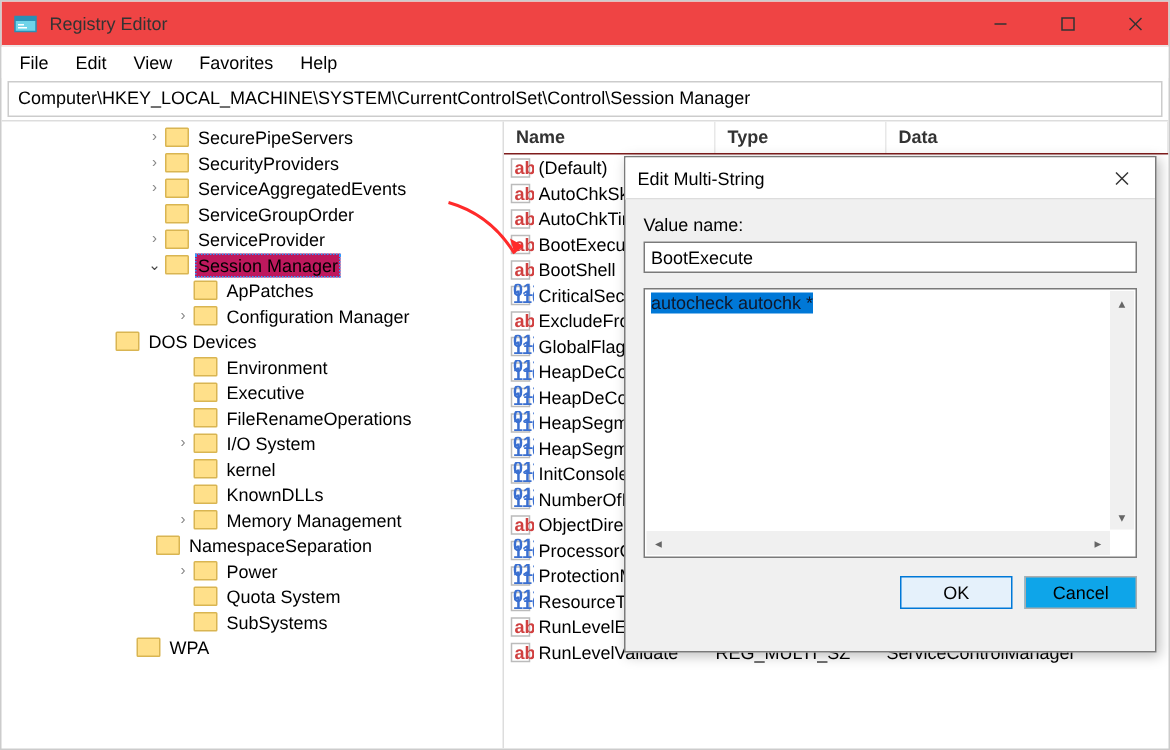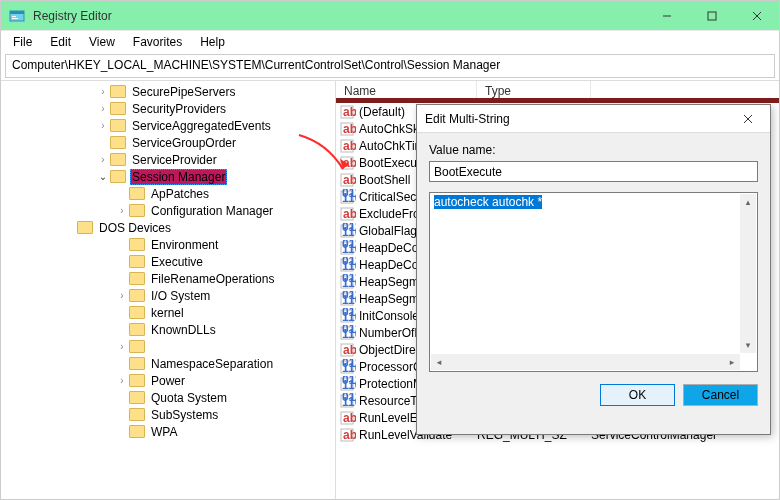--- a/index.html
+++ b/index.html
@@ -1,18 +1,18 @@
 <!DOCTYPE html>
 <html><head>
 <meta charset="utf-8">
 <style>
 * { margin: 0; padding: 0; box-sizing: border-box; font-family: "Segoe UI", Tahoma, sans-serif; font-size: 12px; }
 body { background: #fff; width: 780px; height: 500px; overflow: hidden; position: relative; border: 1px solid #ccc; }
 
-.titlebar { height: 30px; display: flex; align-items: center; background: #86efac; border-bottom: 1px solid #e8e8e8; }
+.titlebar { height: 30px; display: flex; align-items: center; background: #ef4444; border-bottom: 1px solid #e8e8e8; }
 .titlebar .app-icon { width: 16px; height: 16px; margin: 0 8px; }
 .titlebar .title { flex: 1; color: #333; font-size: 12px; }
 .titlebar .win-controls { display: flex; }
 .titlebar .win-btn { width: 45px; height: 29px; display: flex; align-items: center; justify-content: center; color: #555; }
 
 .menubar { height: 21px; display: flex; align-items: center; padding: 0 4px; gap: 2px; background: #fff; }
 .menubar .menu-item { padding: 2px 8px; }
 
 .addressbar { height: 24px; border: 1px solid #ccc; margin: 2px 4px; padding: 3px 6px; font-size: 12px; background: #fff; }
 
@@ -20,42 +20,42 @@
 
 .tree-pane { width: 335px; border-right: 1px solid #ddd; overflow: hidden; padding-top: 2px; position: relative; }
 .tree-row { display: flex; align-items: center; height: 17px; white-space: nowrap; }
 .tree-chevron { width: 14px; text-align: center; color: #888; font-size: 10px; }
 .tree-chevron.open { color: #444; }
 .tree-folder { width: 16px; height: 13px; background: #ffe08a; border: 1px solid #d9b552; border-radius: 1px; margin-right: 4px; flex-shrink: 0; }
 .tree-label { padding: 0 2px; }
 .tree-label.selected { background: #be185d; border: 1px dotted #3399ff; padding: 0 1px; }
 
 .list-pane { flex: 1; display: flex; flex-direction: column; overflow: hidden; }
-.list-header { display: flex; height: 22px; border-bottom: 5px solid #7f1d1d; }
+.list-header { display: flex; height: 22px; border-bottom: 1px solid #7f1d1d; font-weight: bold; }
 .list-header .col { padding: 3px 8px; border-right: 1px solid #e8e8e8; color: #333; }
 .col-name { width: 141px; }
 .col-type { width: 114px; }
 .col-data { flex: 1; }
 .list-body { flex: 1; overflow: hidden; }
 .list-row { display: flex; align-items: center; height: 17px; padding-left: 4px; }
 .list-icon { width: 16px; height: 16px; margin-right: 3px; flex-shrink: 0; display: flex; align-items: center; justify-content: center; }
 .list-name { width: 118px; white-space: nowrap; overflow: hidden; text-overflow: ellipsis; }
 .list-type { width: 114px; white-space: nowrap; overflow: hidden; }
 .list-data { flex: 1; white-space: nowrap; overflow: hidden; }
 
 .dialog { position: absolute; left: 415px; top: 103px; width: 355px; height: 331px; background: #f0f0f0; border: 1px solid #7a7a7a; box-shadow: 2px 2px 8px rgba(0,0,0,0.25); }
 .dialog-title { height: 28px; display: flex; align-items: center; padding: 0 8px; background: #fff; border-bottom: 1px solid #ddd; }
 .dialog-title .t { flex: 1; font-size: 12px; }
 .dialog-title .close { width: 28px; height: 20px; display: flex; align-items: center; justify-content: center; }
 .dialog-body { padding: 10px 12px; }
 .dialog-label { font-size: 12px; margin-bottom: 4px; }
 .dialog-input { width: 100%; height: 21px; border: 1px solid #7a7a7a; background: #fff; padding: 2px 4px; font-size: 12px; margin-bottom: 10px; }
 .dialog-textarea-wrap { width: 100%; height: 180px; border: 1px solid #7a7a7a; background: #fff; padding: 2px; position: relative; }
 .dialog-textarea-content { font-size: 12px; line-height: 15px; padding: 0 2px; }
-.sel { background: #0078d7; color: #ffffff; }
+.sel { background: #0078d7; color: #0f172a; }
 .dialog-buttons { display: flex; justify-content: flex-end; gap: 8px; margin-top: 12px; }
 .dialog-btn { width: 75px; height: 22px; border: 1px solid #adadad; background: #0ea5e9; font-size: 12px; display: flex; align-items: center; justify-content: center; }
 .dialog-btn.default { border: 1px solid #0078d7; background: #e5f1fb; }
 
 .arrow-annotation { position: absolute; left: 296px; top: 132px; pointer-events: none; }
 
 .sb-v { position: absolute; right: 1px; top: 1px; bottom: 18px; width: 16px; background: #f0f0f0; display:flex; flex-direction:column; }
 .sb-h { position: absolute; left: 1px; right: 17px; bottom: 1px; height: 16px; background: #f0f0f0; display:flex; }
 .sb-btn { width:16px; height:16px; display:flex; align-items:center; justify-content:center; color:#666; font-size:9px; }
 .sb-track { flex:1; }
@@ -176,51 +176,53 @@
         <span class="tree-label">kernel</span>
       </div>
       <div class="tree-row" style="padding-left: 114px;">
         <span class="tree-chevron"></span>
         <span class="tree-folder"></span>
         <span class="tree-label">KnownDLLs</span>
       </div>
       <div class="tree-row" style="padding-left: 114px;">
         <span class="tree-chevron">›</span>
         <span class="tree-folder"></span>
-      </div>
-      <div class="tree-row" style="padding-left: 114px; text-align: center;">
+        <span class="tree-label">Memory Management</span>
+      </div>
+      <div class="tree-row" style="padding-left: 89px; text-align: center;">
         <span class="tree-chevron"></span>
         <span class="tree-folder"></span>
         <span class="tree-label">NamespaceSeparation</span>
       </div>
       <div class="tree-row" style="padding-left: 114px;">
         <span class="tree-chevron">›</span>
         <span class="tree-folder"></span>
         <span class="tree-label">Power</span>
       </div>
       <div class="tree-row" style="padding-left: 114px;">
         <span class="tree-chevron"></span>
         <span class="tree-folder"></span>
         <span class="tree-label">Quota System</span>
       </div>
       <div class="tree-row" style="padding-left: 114px;">
         <span class="tree-chevron"></span>
         <span class="tree-folder"></span>
         <span class="tree-label">SubSystems</span>
       </div>
-      <div class="tree-row" style="padding-left: 114px;">
+      <div class="tree-row" style="padding-left: 76px;">
         <span class="tree-chevron"></span>
         <span class="tree-folder"></span>
         <span class="tree-label">WPA</span>
       </div>
     </div>
   <div class="list-pane">
     <div class="list-header">
       <div class="col col-name">Name</div>
       <div class="col col-type">Type</div>
+      <div class="col col-data">Data</div>
     </div>
     <div class="list-body" id="list-body">
         <div class="list-row">
           <span class="list-icon">
             <svg width="16" height="16">
               <rect x="1" y="2" width="12" height="12" fill="#fff" stroke="#bbb"></rect>
               <text x="3" y="12" font-size="9" fill="#d04040" font-weight="bold">ab</text>
             </svg>
           </span>
           <span class="list-name">(Default)</span>

